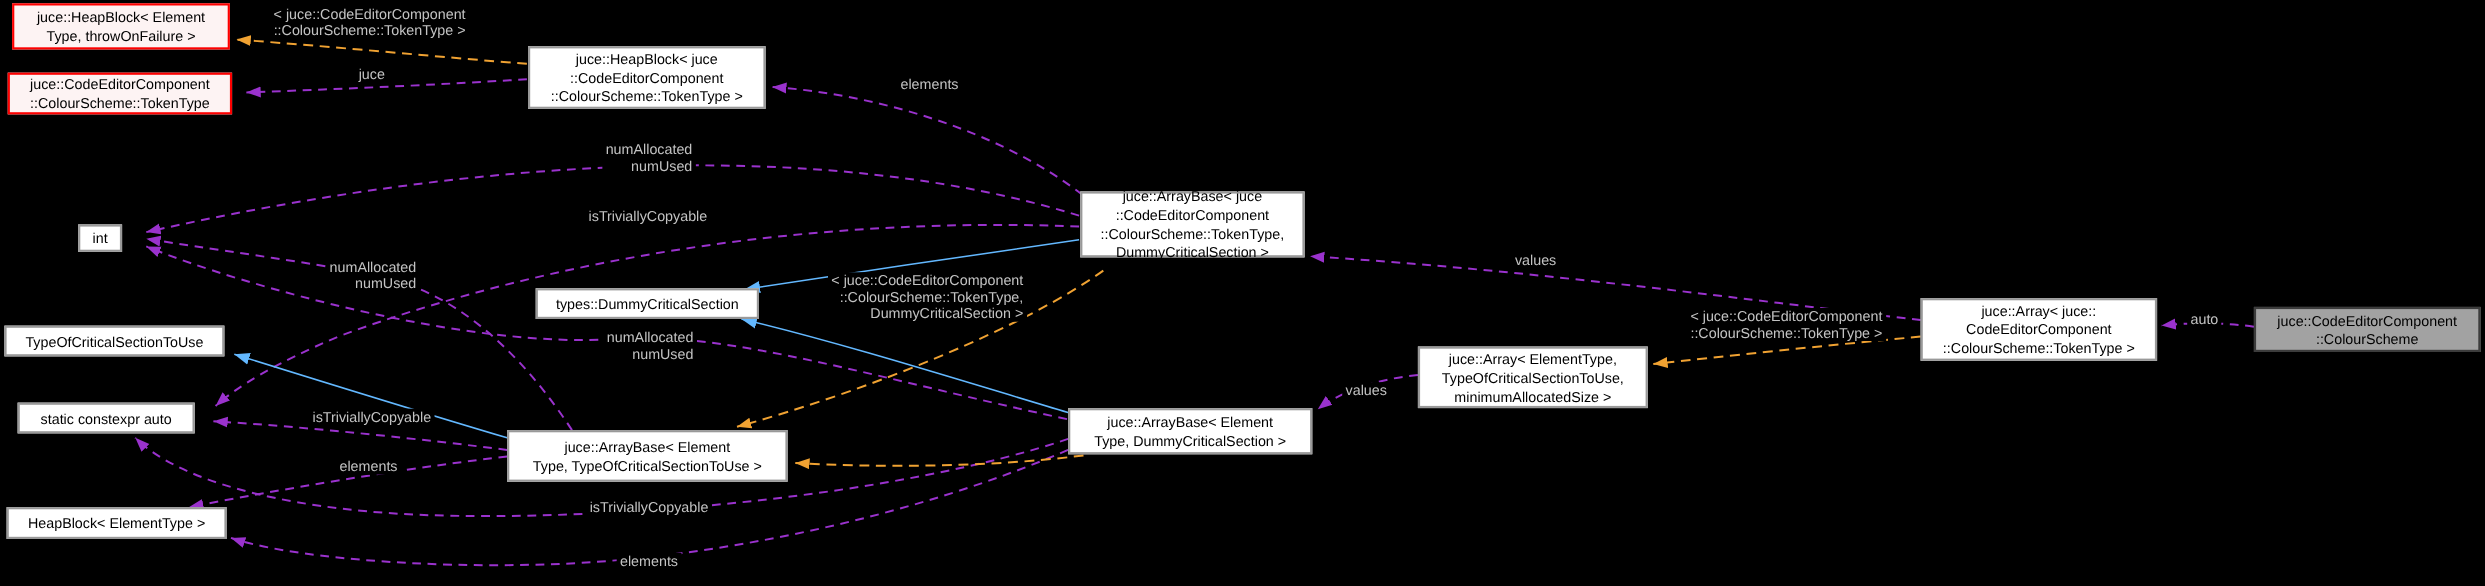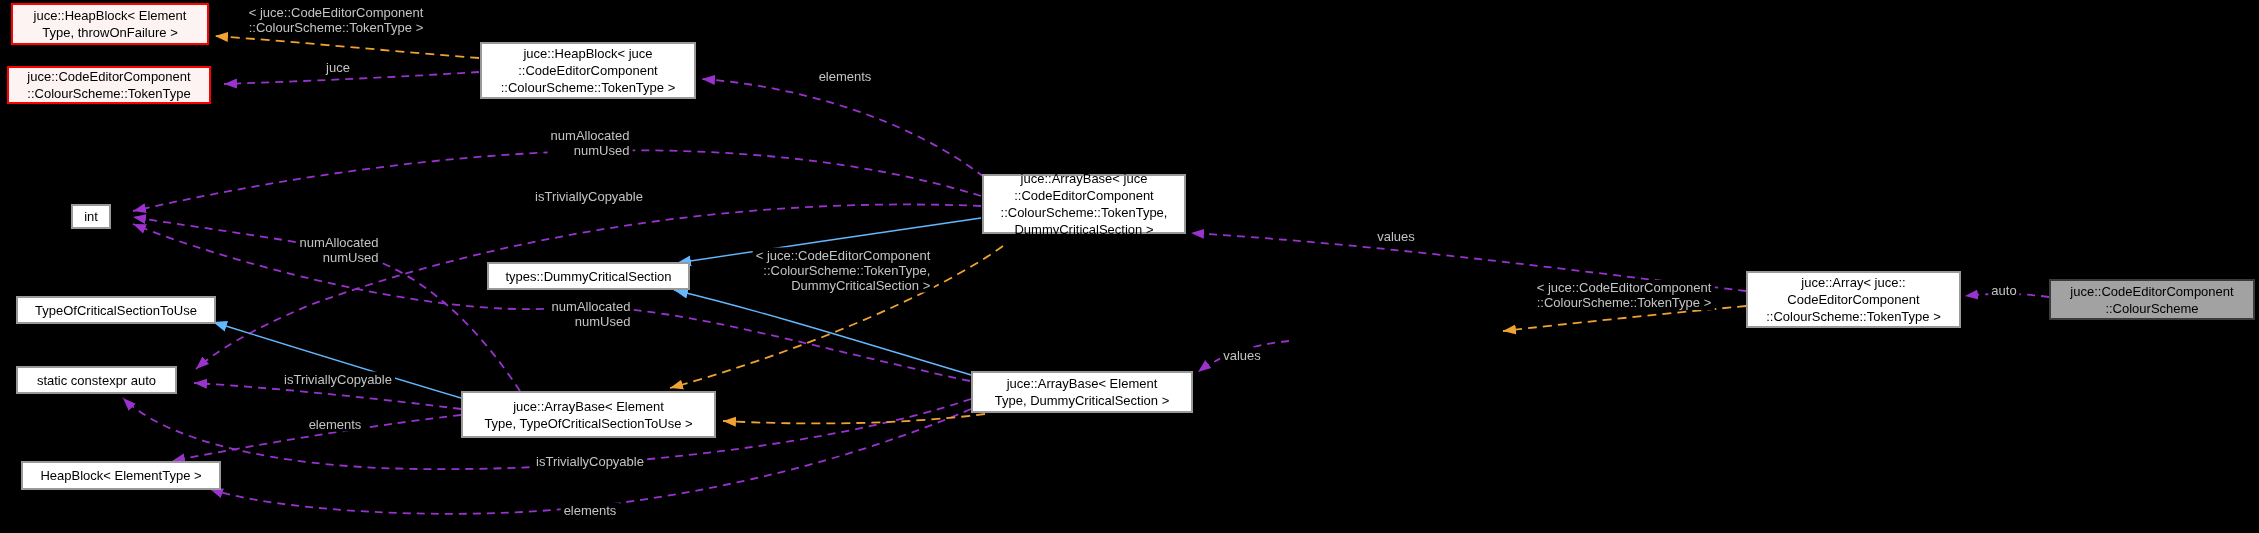--- a/index.html
+++ b/index.html
@@ -23,23 +23,23 @@
   .node.focus{border-color:var(--focus-node-border);background:var(--focus-node-fill);}
   .elabel{position:absolute;z-index:3;transform:translate(-50%,-50%);text-align:right;
     white-space:pre-line;color:var(--edge-label-text);background:var(--background);
     font-size:13px;line-height:15px;padding:0 3px;}
   
   #n-heapblock-template{left:11px;top:3px;width:198px;height:42px;}
   #n-tokentype{left:7px;top:66px;width:204px;height:38px;}
   #n-heapblock-juce{left:480px;top:42px;width:216px;height:57px;}
   #n-int{left:71px;top:204px;width:40px;height:25px;}
   #n-dcs{left:487px;top:262px;width:203px;height:28px;}
-  #n-tocstu{left:16px;top:296px;width:200px;height:28px;}
+  #n-tocstu{left:4px;top:296px;width:200px;height:28px;}
   #n-static{left:16px;top:366px;width:161px;height:28px;}
-  #n-heapblock-et{left:6px;top:461px;width:200px;height:29px;margin-left:15px;}
+  #n-heapblock-et{left:6px;top:461px;width:200px;height:29px;}
   #n-arraybase-t{left:461px;top:391px;width:255px;height:47px;}
   #n-arraybase-juce{left:982px;top:174px;width:204px;height:60px;}
   #n-arraybase-et{left:971px;top:371px;width:222px;height:42px;}
   #n-array-t{left:1289px;top:315px;width:209px;height:56px;}
   #n-array-juce{left:1746px;top:271px;width:215px;height:57px;}
   #n-colourscheme{left:2049px;top:279px;width:206px;height:41px;}
   
   #l-inst-top{left:336px;top:20px;}
   #l-data{left:338px;top:67px;}
   #l-elements-1{left:845px;top:76px;}
@@ -113,20 +113,23 @@
   <div class="node" id="n-static">static constexpr auto</div>
   <div class="node" id="n-heapblock-et">HeapBlock&lt; ElementType &gt;</div>
   <div class="node" id="n-arraybase-t">juce::ArrayBase&lt; Element
 Type, TypeOfCriticalSectionToUse &gt;</div>
   <div class="node" id="n-arraybase-juce">juce::ArrayBase&lt; juce
 ::CodeEditorComponent
 ::ColourScheme::TokenType,
 DummyCriticalSection &gt;</div>
   <div class="node" id="n-arraybase-et">juce::ArrayBase&lt; Element
 Type, DummyCriticalSection &gt;</div>
+  <div class="node" id="n-array-t">juce::Array&lt; ElementType,
+TypeOfCriticalSectionToUse,
+minimumAllocatedSize &gt;</div>
   <div class="node" id="n-array-juce">juce::Array&lt; juce::
 CodeEditorComponent
 ::ColourScheme::TokenType &gt;</div>
   <div class="node focus" id="n-colourscheme">juce::CodeEditorComponent
 ::ColourScheme</div>
 
   <div class="elabel" id="l-inst-top">&lt; juce::CodeEditorComponent
 ::ColourScheme::TokenType &gt;</div>
   <div class="elabel" id="l-data">juce</div>
   <div class="elabel" id="l-elements-1">elements</div>

